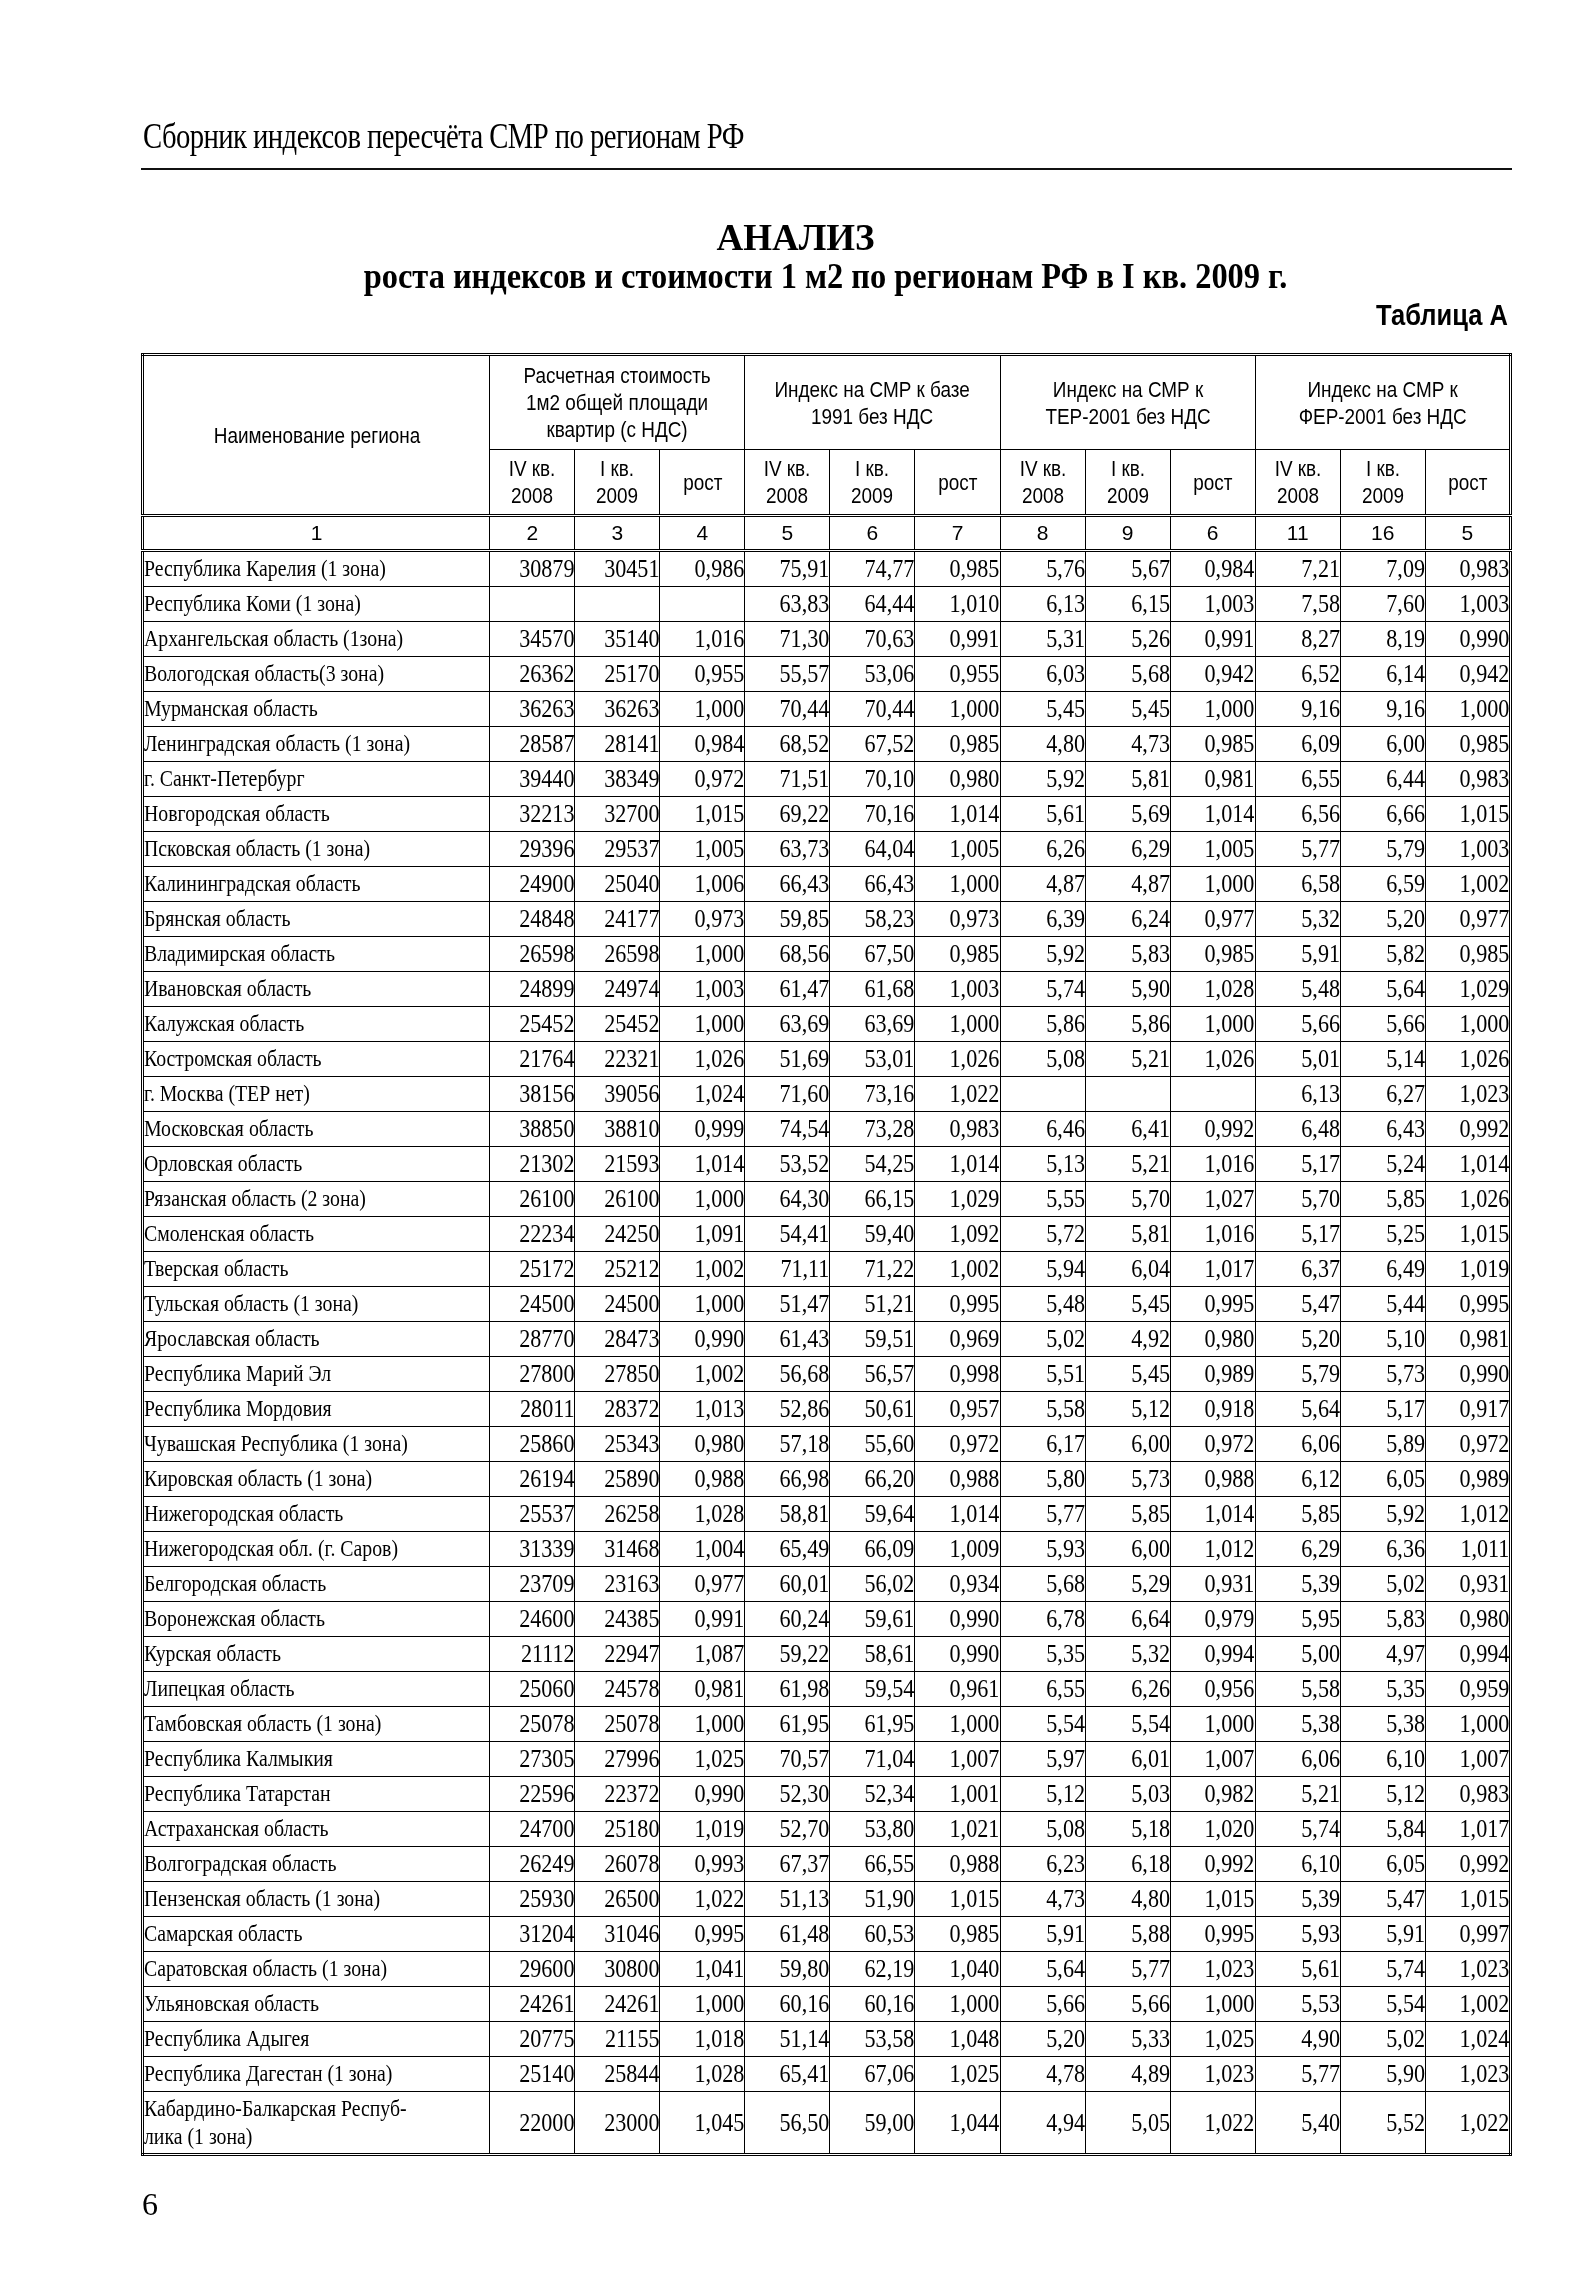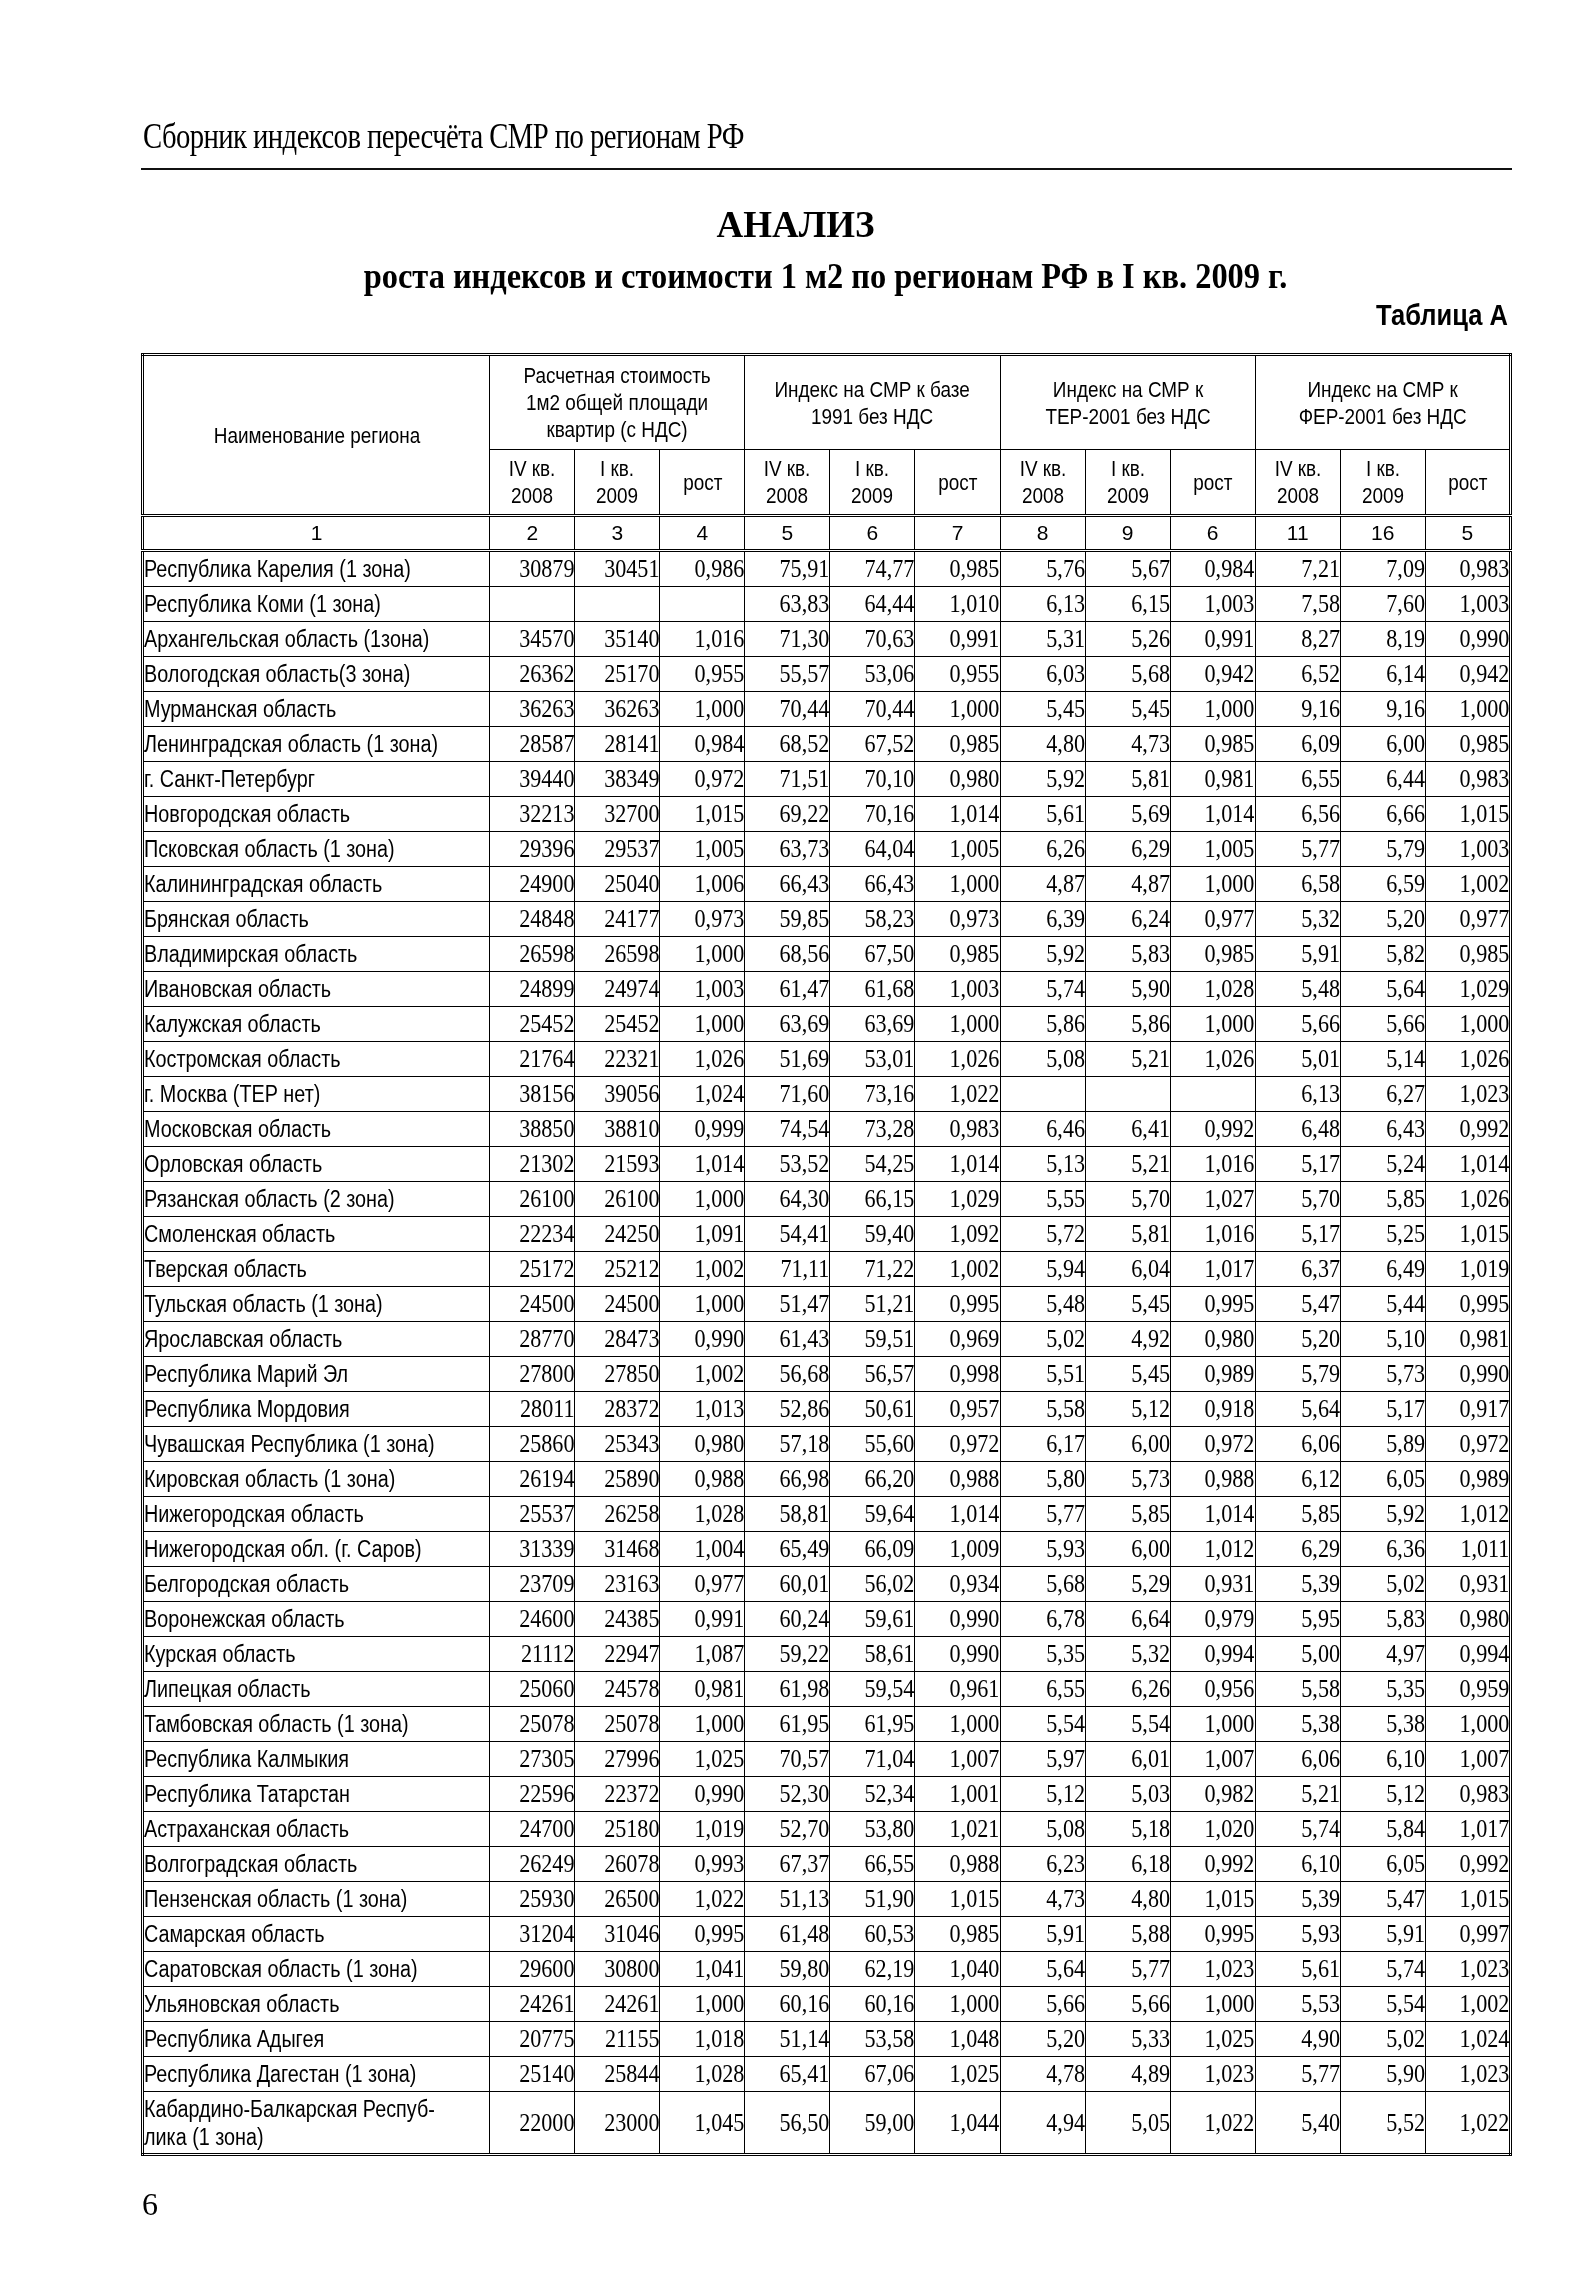--- a/index.html
+++ b/index.html
@@ -4,21 +4,21 @@
 <style>
   html, body { margin: 0; padding: 0; background: #ffffff; }
   body { width: 1591px; height: 2295px; position: relative; overflow: hidden; color: #000; }
   .running-head {
     position: absolute; left: 143px; top: 117px;
     font-family: "Liberation Serif", serif; font-size: 35px; letter-spacing: -0.7px;
     transform: scaleX(0.82); transform-origin: left top; white-space: nowrap;
   }
   .head-rule { position: absolute; left: 141px; top: 168px; width: 1371px; height: 2px; background: #111; }
   .title {
-    position: absolute; left: 0; width: 1591px; top: 203px; text-align: center;
+    position: absolute; left: 0; width: 1591px; top: 216px; text-align: center;
     font-family: "Liberation Serif", serif; font-weight: bold; font-size: 37px;
   }
   .subtitle {
     position: absolute; left: 0; width: 1651px; top: 255px; text-align: center;
     font-family: "Liberation Serif", serif; font-weight: bold; font-size: 36px;
     transform: scaleX(0.9); transform-origin: center top; white-space: nowrap;
   }
   .table-label {
     position: absolute; right: 83px; top: 299px;
     font-family: "Liberation Sans", sans-serif; font-weight: bold; font-size: 29px;
@@ -41,21 +41,21 @@
   th .sq { display: inline-block; transform: scaleX(0.86); }
   tr.hdr1 th { height: 93px; }
   tr.hdr2 th { height: 64px; }
   tr.nums td {
     height: 32px; font-family: "Liberation Sans", sans-serif; font-size: 21px; text-align: center;
     border-top: 3.3px double #000; border-bottom: 3.3px double #000;
   }
   tr.row td { height: 34px; }
   tr.row.tall td { height: 61px; }
   td.name {
-    font-family: Liberation Sans, sans-serif; font-size: 23px; line-height: 28px;
+    font-family: Liberation Serif, serif; font-size: 23px; line-height: 28px;
     text-align: left; padding-left: 2.7px; white-space: nowrap;
   }
   td.name span { display: inline-block; transform: scaleX(0.86); transform-origin: left center; }
   tr.tall td.name { white-space: normal; }
   td.num {
     font-family: "Liberation Serif", serif; font-size: 24.6px; text-align: right; padding-right: 2.7px;
     white-space: nowrap;
   }
   td.num span { display: inline-block; transform: scaleX(0.9); transform-origin: right center; }
   .page-num {

